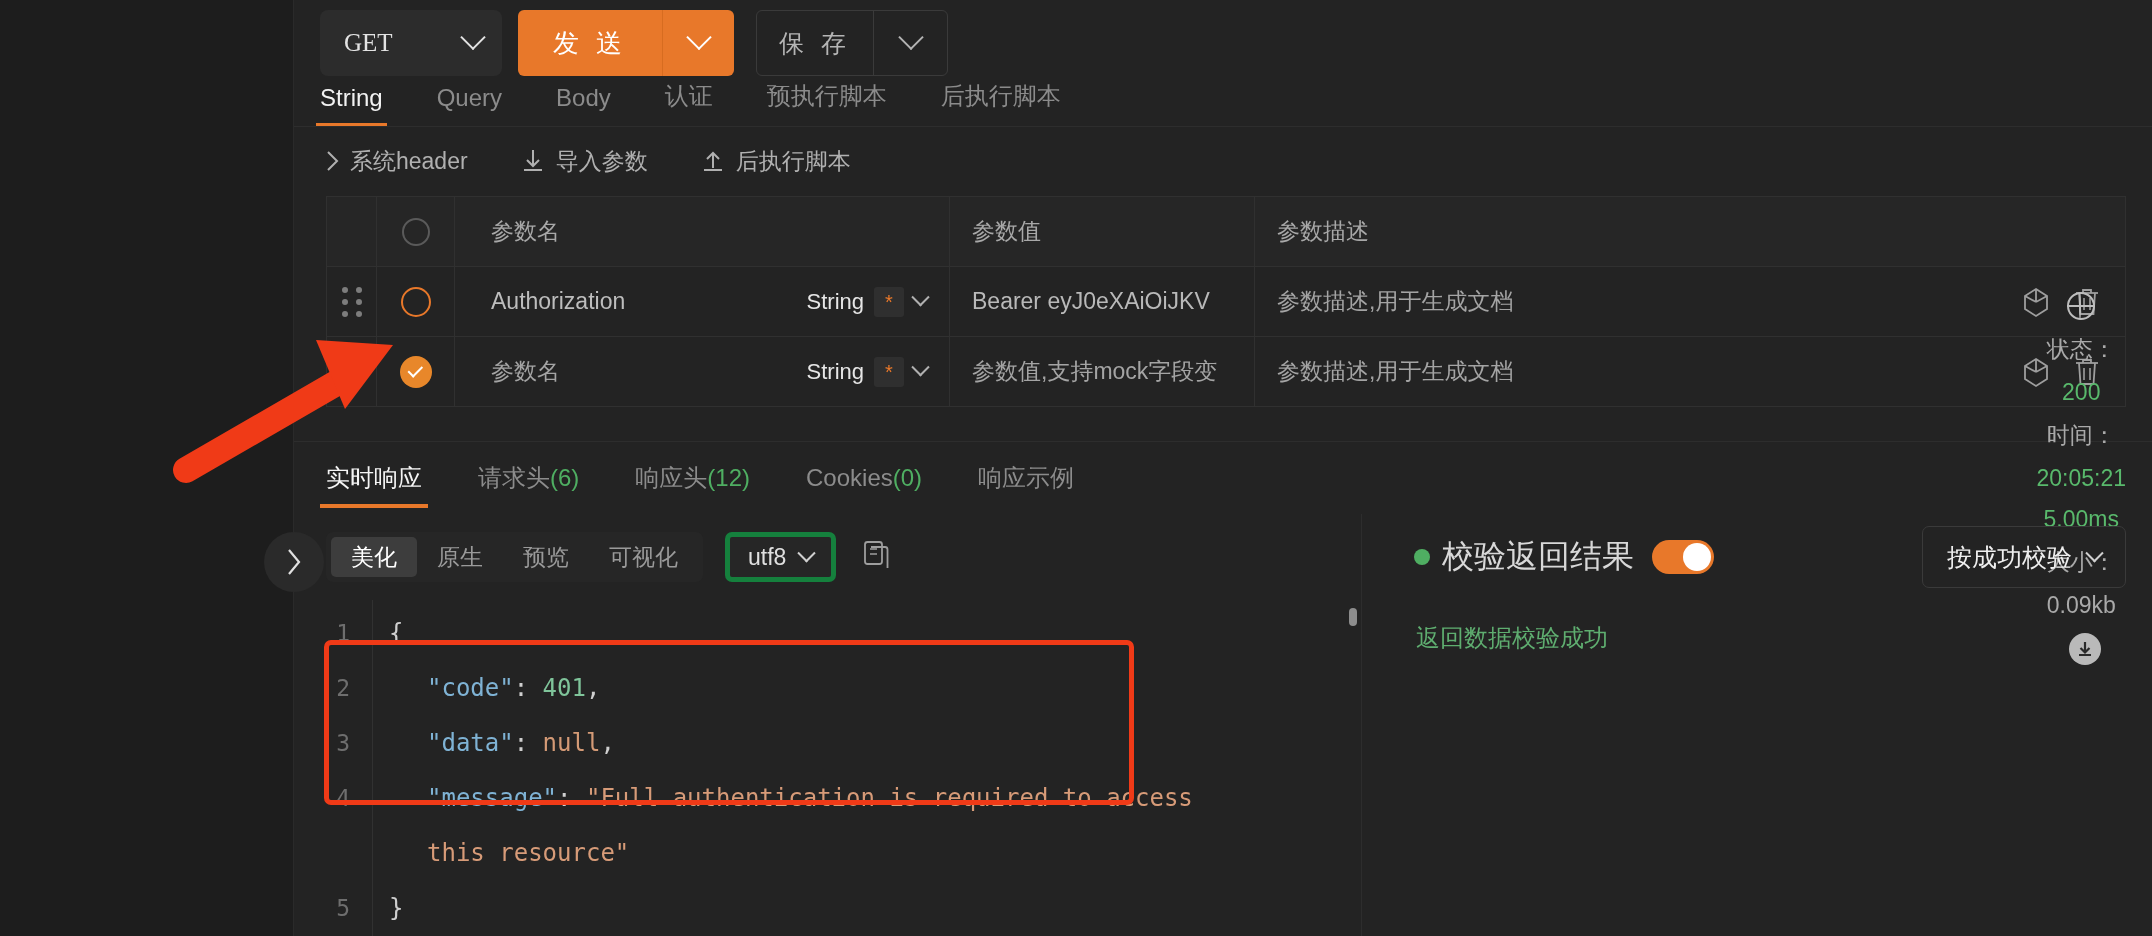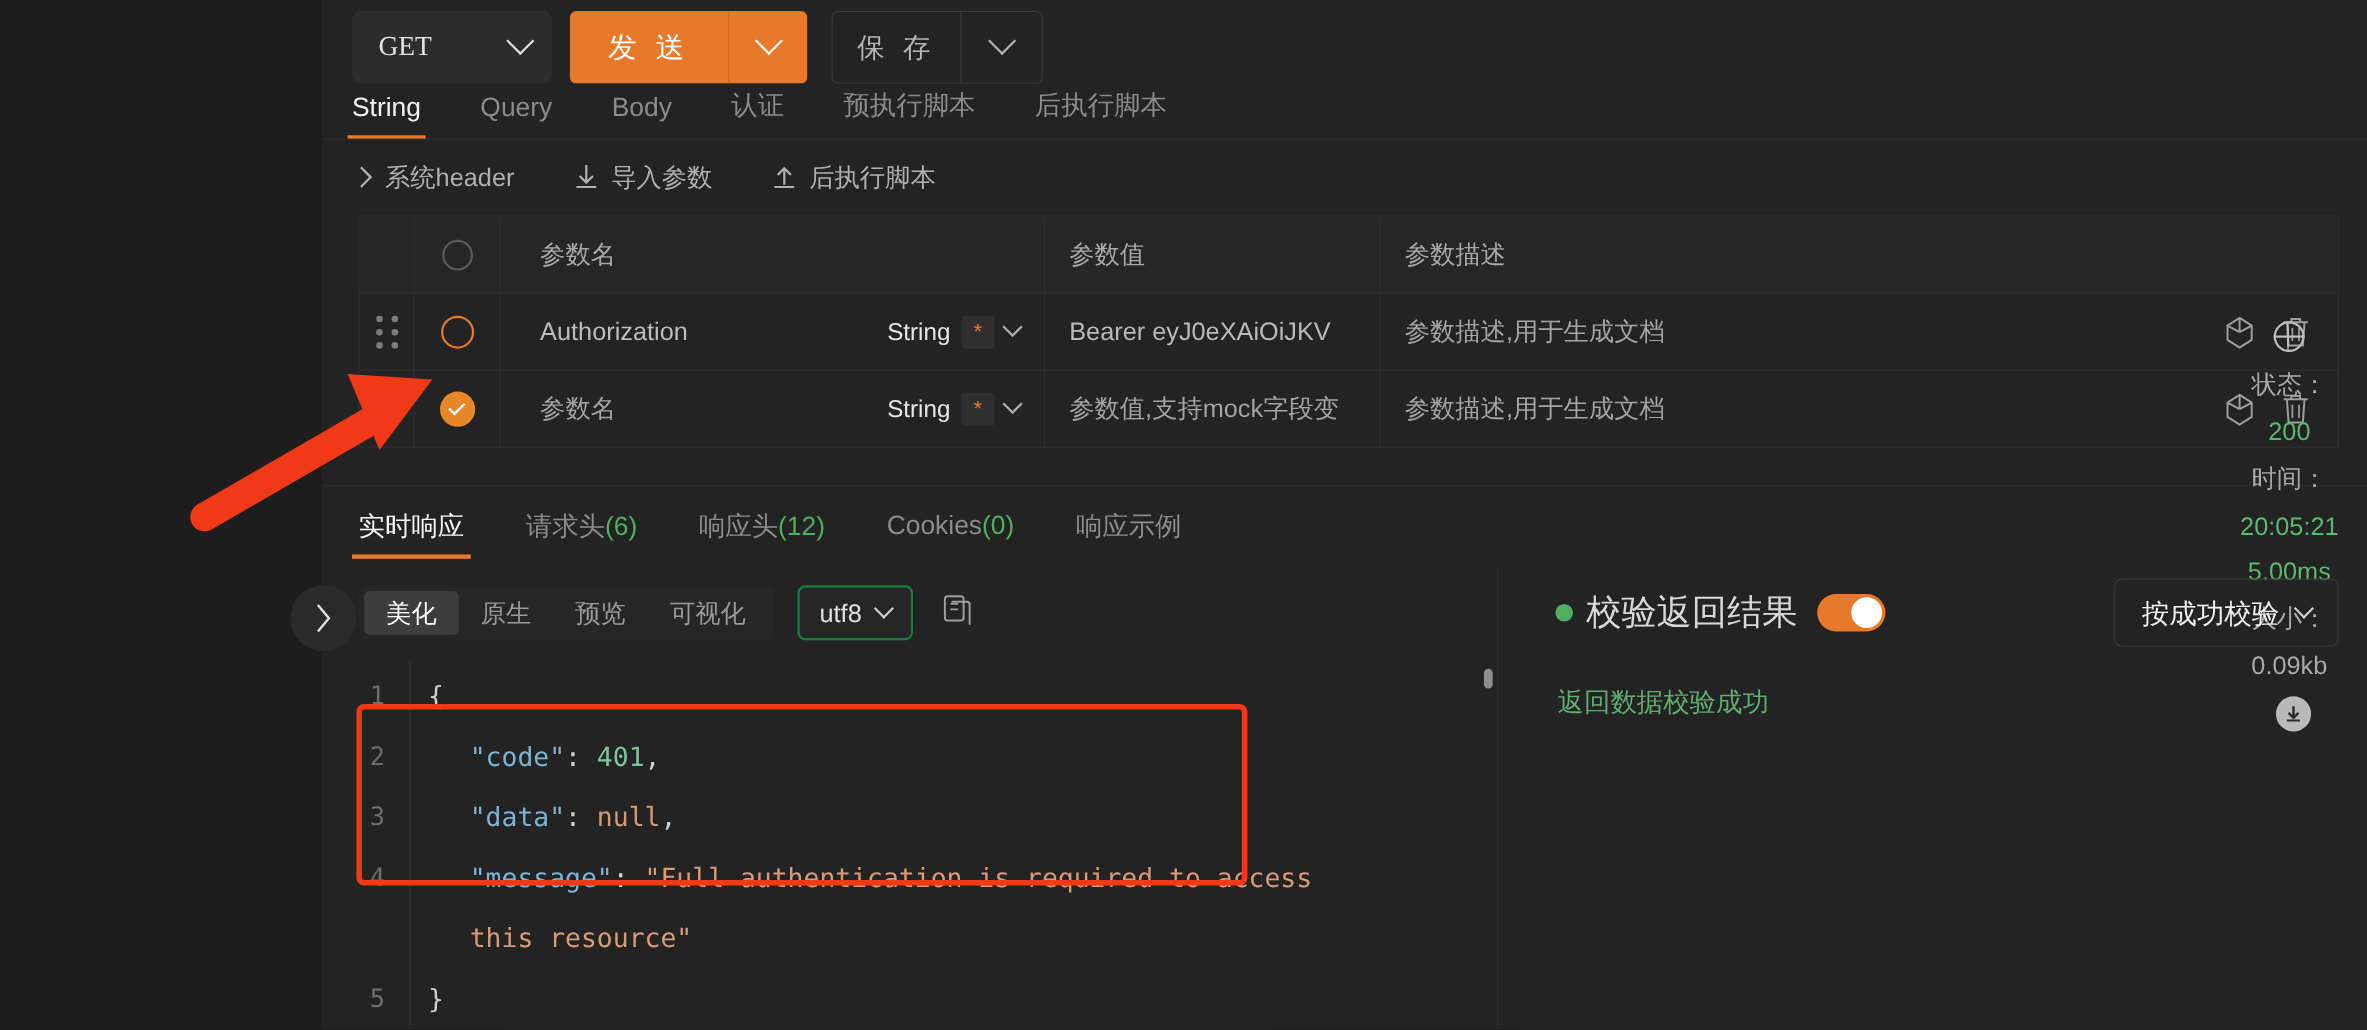--- a/index.html
+++ b/index.html
@@ -99,21 +99,21 @@
 
   
   .resp-body { flex:1; display:flex; position:relative; }
   .resp-left { flex:1; display:flex; flex-direction:column; border-right:1px solid #2d2d2d; position:relative; }
   .resp-right { width:790px; display:flex; flex-direction:column; }
 
   .fmt-row { display:flex; align-items:center; height:86px; padding-left:32px; gap:0; }
   .seg { display:flex; align-items:center; background:#262626; border-radius:7px; height:50px; padding:5px; }
   .seg-item { color:#9a9a9a; font-size:23px; padding:0 20px; height:40px; display:flex; align-items:center; border-radius:5px; cursor:pointer; }
   .seg-item.active { background:#3d3d3d; color:#fff;text-align:center; }
-  .enc-sel { margin-left:22px; height:50px; background:#262626; border:2px solid #15803d; border-radius:7px; display:flex; align-items:center; gap:14px; padding:0 18px; color:#e0e0e0; font-size:23px; cursor:pointer;}
+  .enc-sel { margin-left:22px; height:50px; background:#262626; border:5px solid #15803d; border-radius:7px; display:flex; align-items:center; gap:14px; padding:0 18px; color:#e0e0e0; font-size:23px; cursor:pointer;}
   .copy-ic { margin-left:26px; cursor:pointer; }
 
   .code-area { flex:1; display:flex; position:relative; overflow:hidden; }
   .gutter-nums { width:78px; padding-top:6px; text-align:right; padding-right:22px; color:#6e6e6e; font-size:23px; line-height:55px; font-family:"DejaVu Sans Mono", monospace; }
   .code-lines { flex:1; padding-top:6px; position:relative; font-family:"DejaVu Sans Mono", monospace; font-size:24px; line-height:55px; color:#cfcfcf; border-left:1px solid #313131; padding-left:16px;}
   .k-key { color:#7fb3d5; }
   .k-num { color:#7fc49a; }
   .k-null { color:#d49a76; }
   .k-str { color:#d79b78; }
   .highlight-box { position:absolute; left:30px; top:40px; width:810px; height:165px; border:5px solid #f03a17; border-radius:7px; pointer-events:none; }

